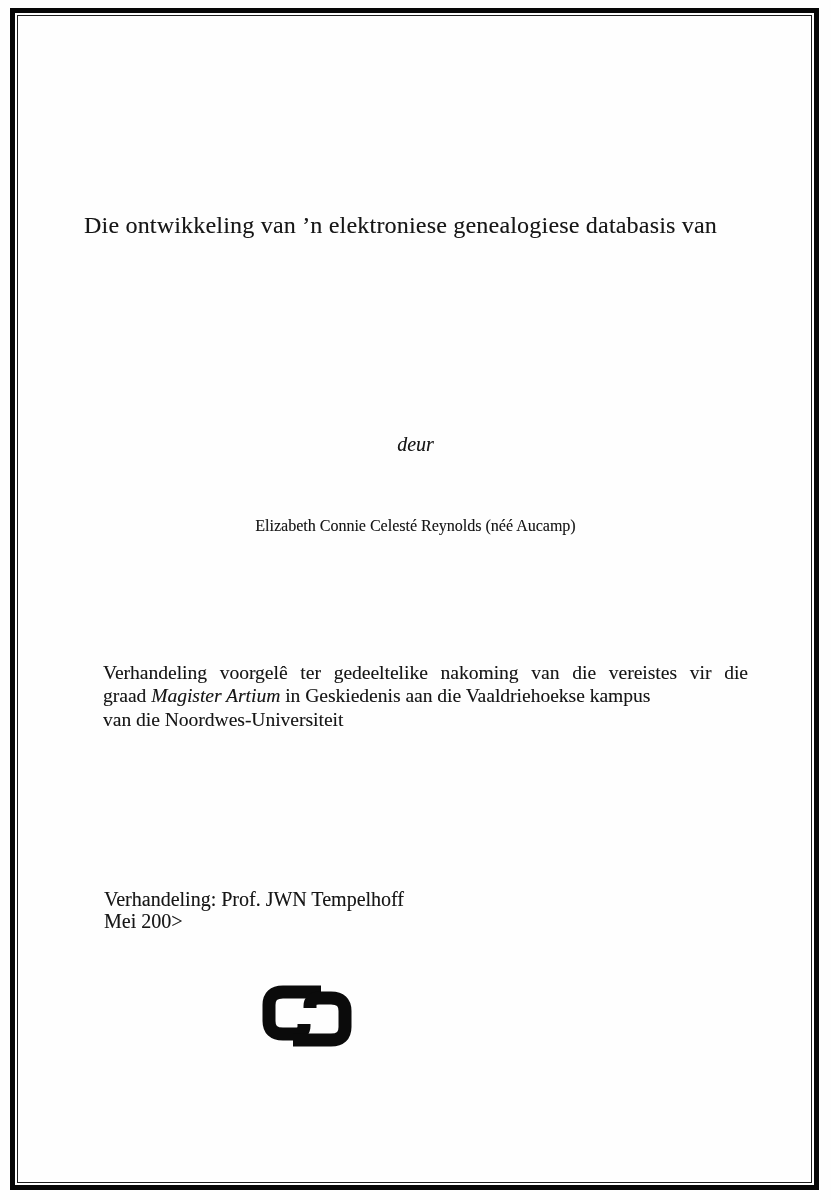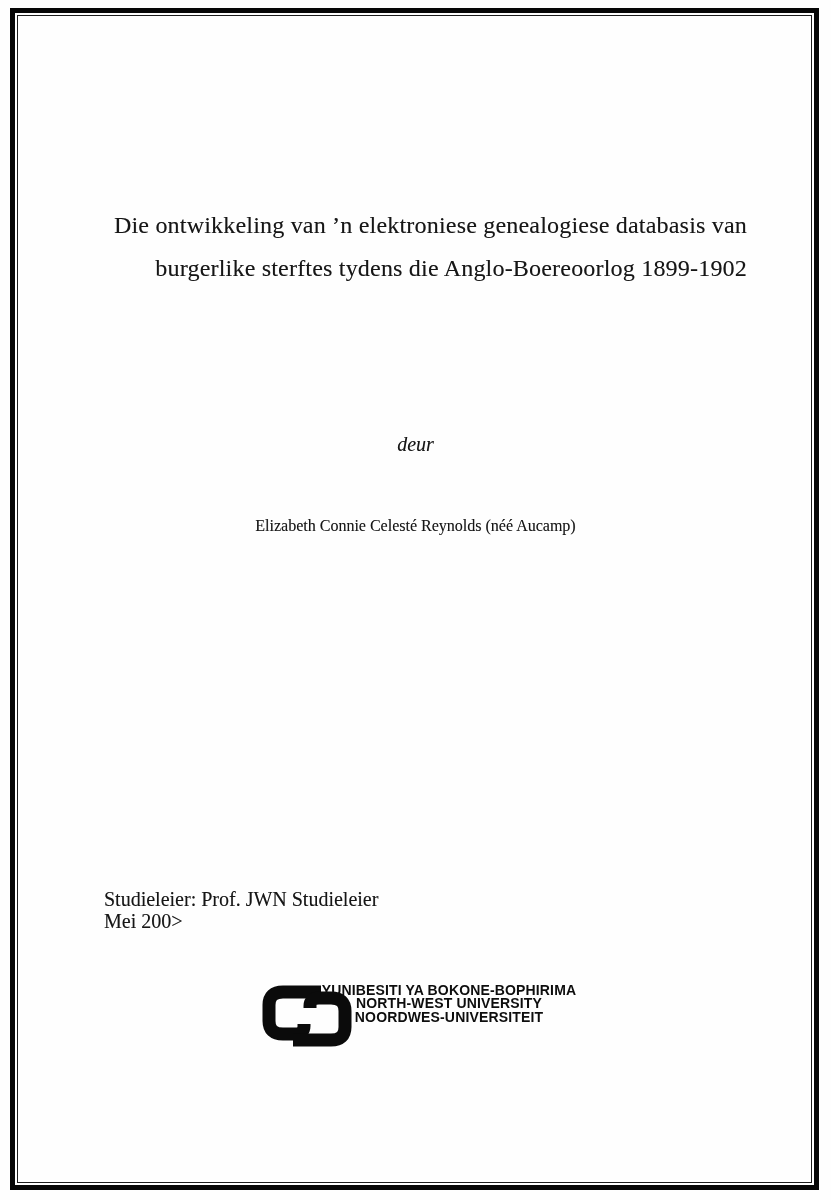--- a/index.html
+++ b/index.html
@@ -16,21 +16,21 @@
   .frame-outer{
     position:absolute;top:8px;left:10px;right:12px;bottom:10px;
     border:5px solid #060606;
   }
   .frame-inner{
     position:absolute;inset:2px;
     border:1px solid #1c1c1c;
   }
   .title{
     position:absolute;left:84px;top:204px;width:663px;
-    text-align:right;font-size:24px;line-height:43px;letter-spacing:0.2px;
+    text-align:left;font-size:24px;line-height:43px;letter-spacing:0.2px;
   }
   .byline{
     position:absolute;left:84px;top:433px;width:663px;
     text-align:center;font-size:20px;font-style:italic;
   }
   .author{
     position:absolute;left:84px;top:517px;width:663px;
     text-align:center;font-size:16px;
   }
   .degree{
@@ -55,37 +55,36 @@
 <body>
 
 <div class="page">
 
   <div class="frame-outer">
     <div class="frame-inner"></div>
   </div>
 
   <div class="title">
     <div>Die ontwikkeling van ’n elektroniese genealogiese databasis van</div>
-    <div>burgerlike sterftes tydens die Anglo-Boereoorlog 1899-1902</div>
   </div>
 
   <div class="byline">deur</div>
 
   <div class="author">Elizabeth Connie Celesté Reynolds (néé Aucamp)</div>
 
+  <div class="degree">
+    <div class="degree-l1">Verhandeling voorgelê ter gedeeltelike nakoming van die vereistes vir die</div>
+    <div><span>graad </span><span class="it">Magister Artium</span><span> in Geskiedenis aan die Vaaldriehoekse kampus</span></div>
+    <div>van die Noordwes-Universiteit</div>
+  </div>
 
-  <div class="supervisor">Studieleier: Prof. JWN Studieleier</div>
+  <div class="supervisor">Verhandeling: Prof. JWN Tempelhoff</div>
 
   <div class="date">Mei 200&gt;</div>
 
   <div class="logo">
     <svg class="logo-mark" viewBox="0 0 100 78" xmlns="http://www.w3.org/2000/svg" aria-hidden="true">
       <path d="M64,15 L26,15 Q12,15 12,28 L12,44 Q12,57 26,57 L38,57 Q47,57 47,49 L47,47" fill="none" stroke="#0b0b0b" stroke-width="13"></path>
       <path d="M36,63 L74,63 Q88,63 88,50 L88,34 Q88,21 74,21 L62,21 Q53,21 53,29 L53,31" fill="none" stroke="#0b0b0b" stroke-width="13"></path>
     </svg>
-    <div class="logo-text">
-      <div>YUNIBESITI YA BOKONE-BOPHIRIMA</div>
-      <div>NORTH-WEST UNIVERSITY</div>
-      <div>NOORDWES-UNIVERSITEIT</div>
-    </div>
   </div>
 
 </div>
 
 </body></html>

